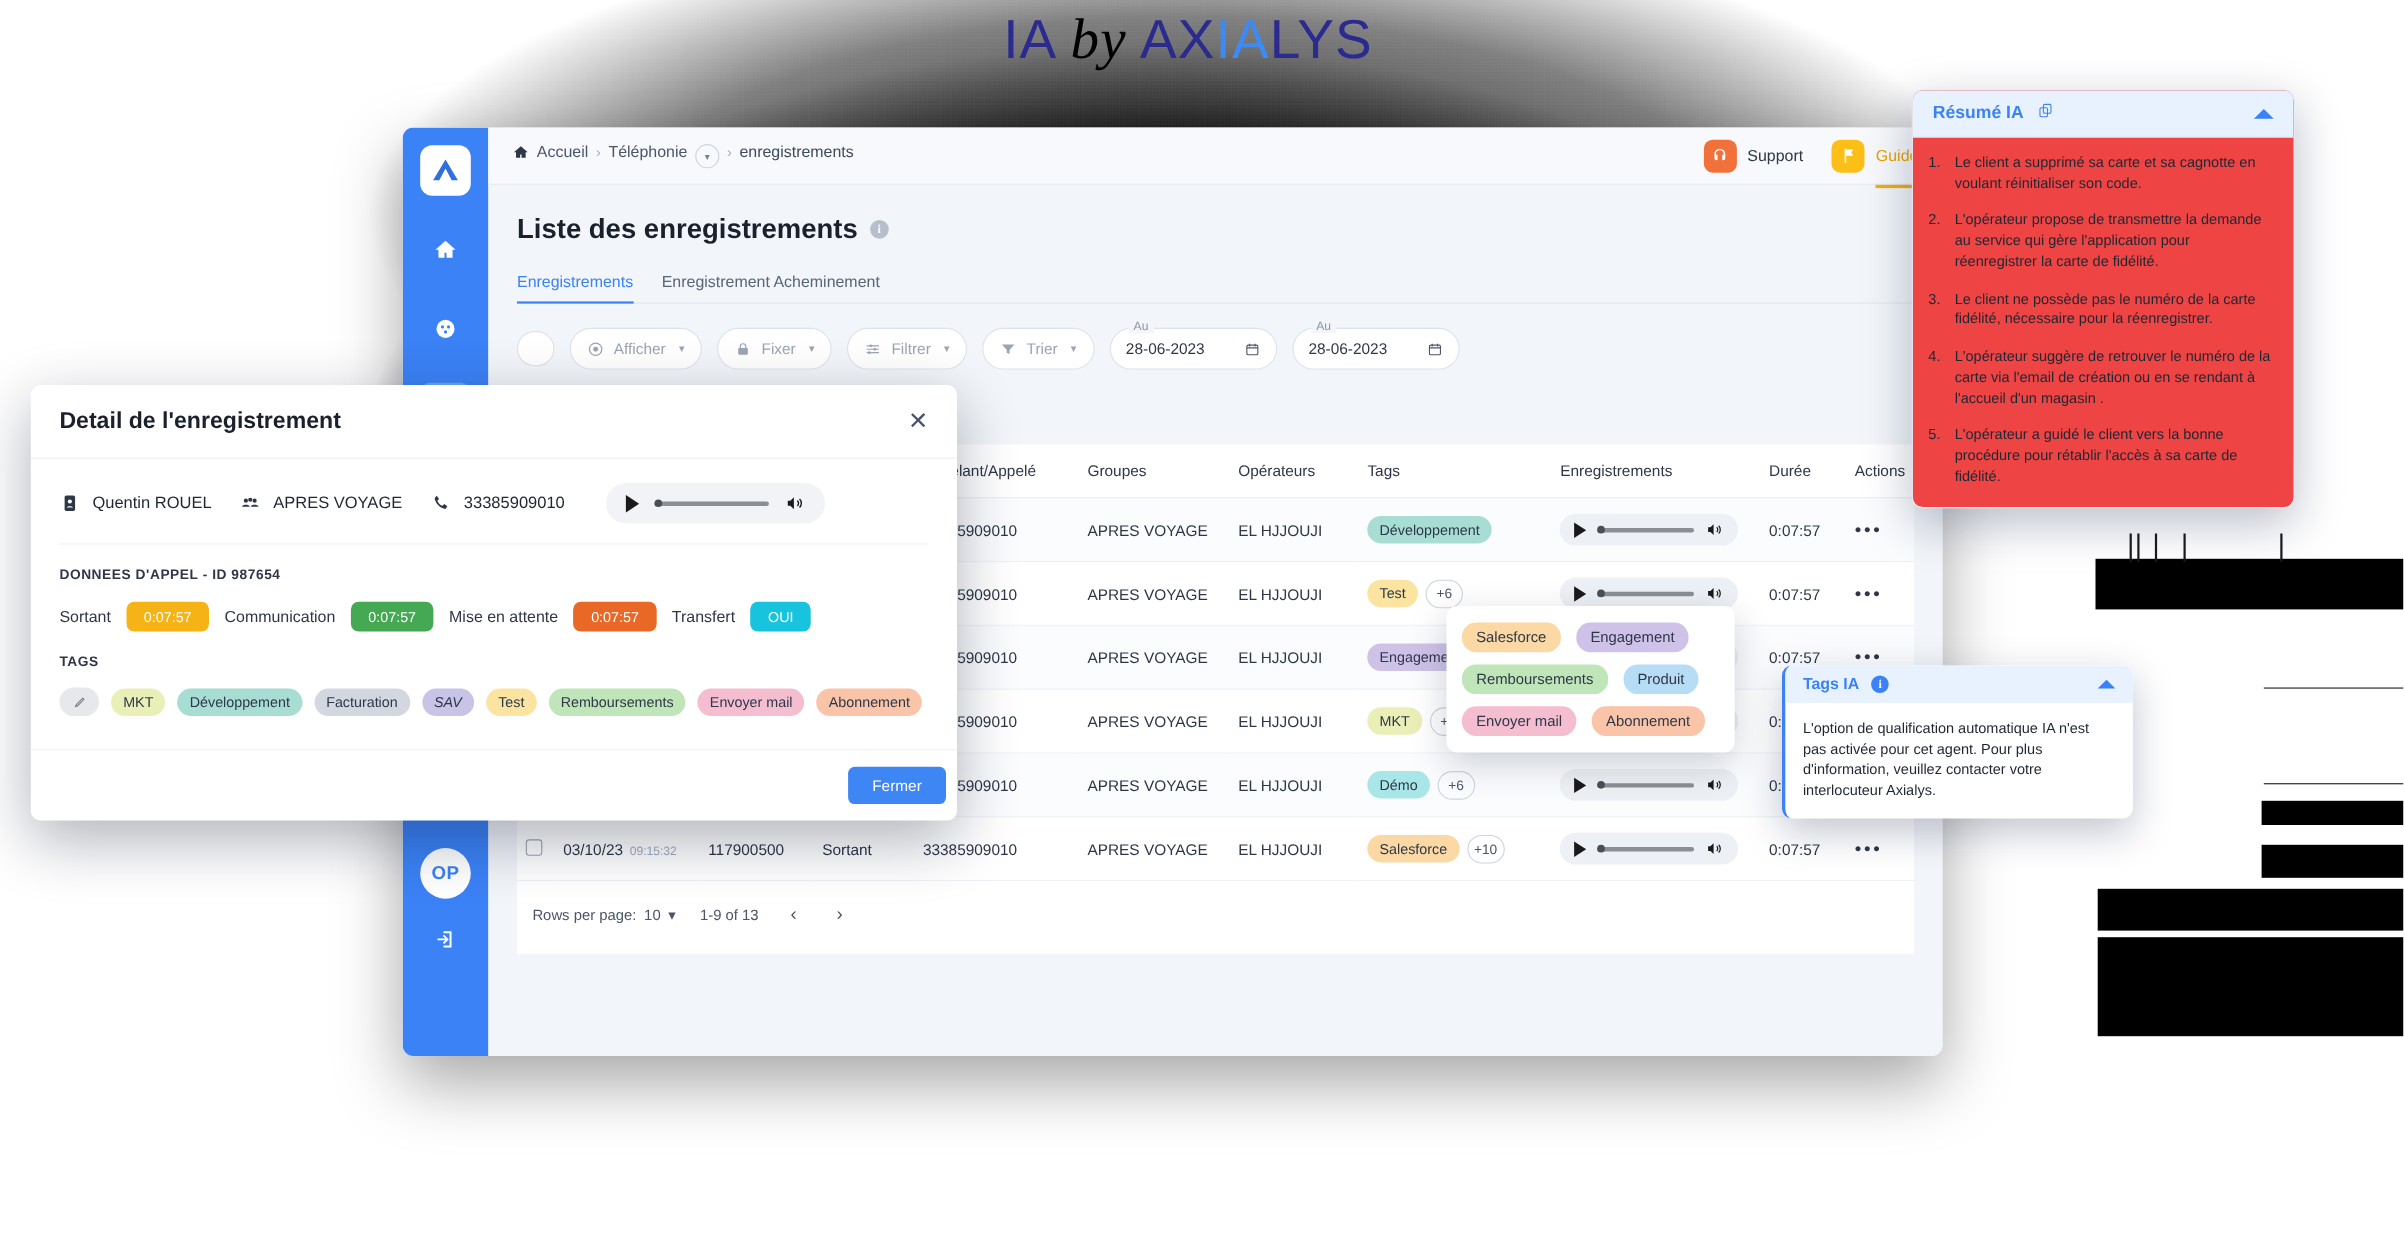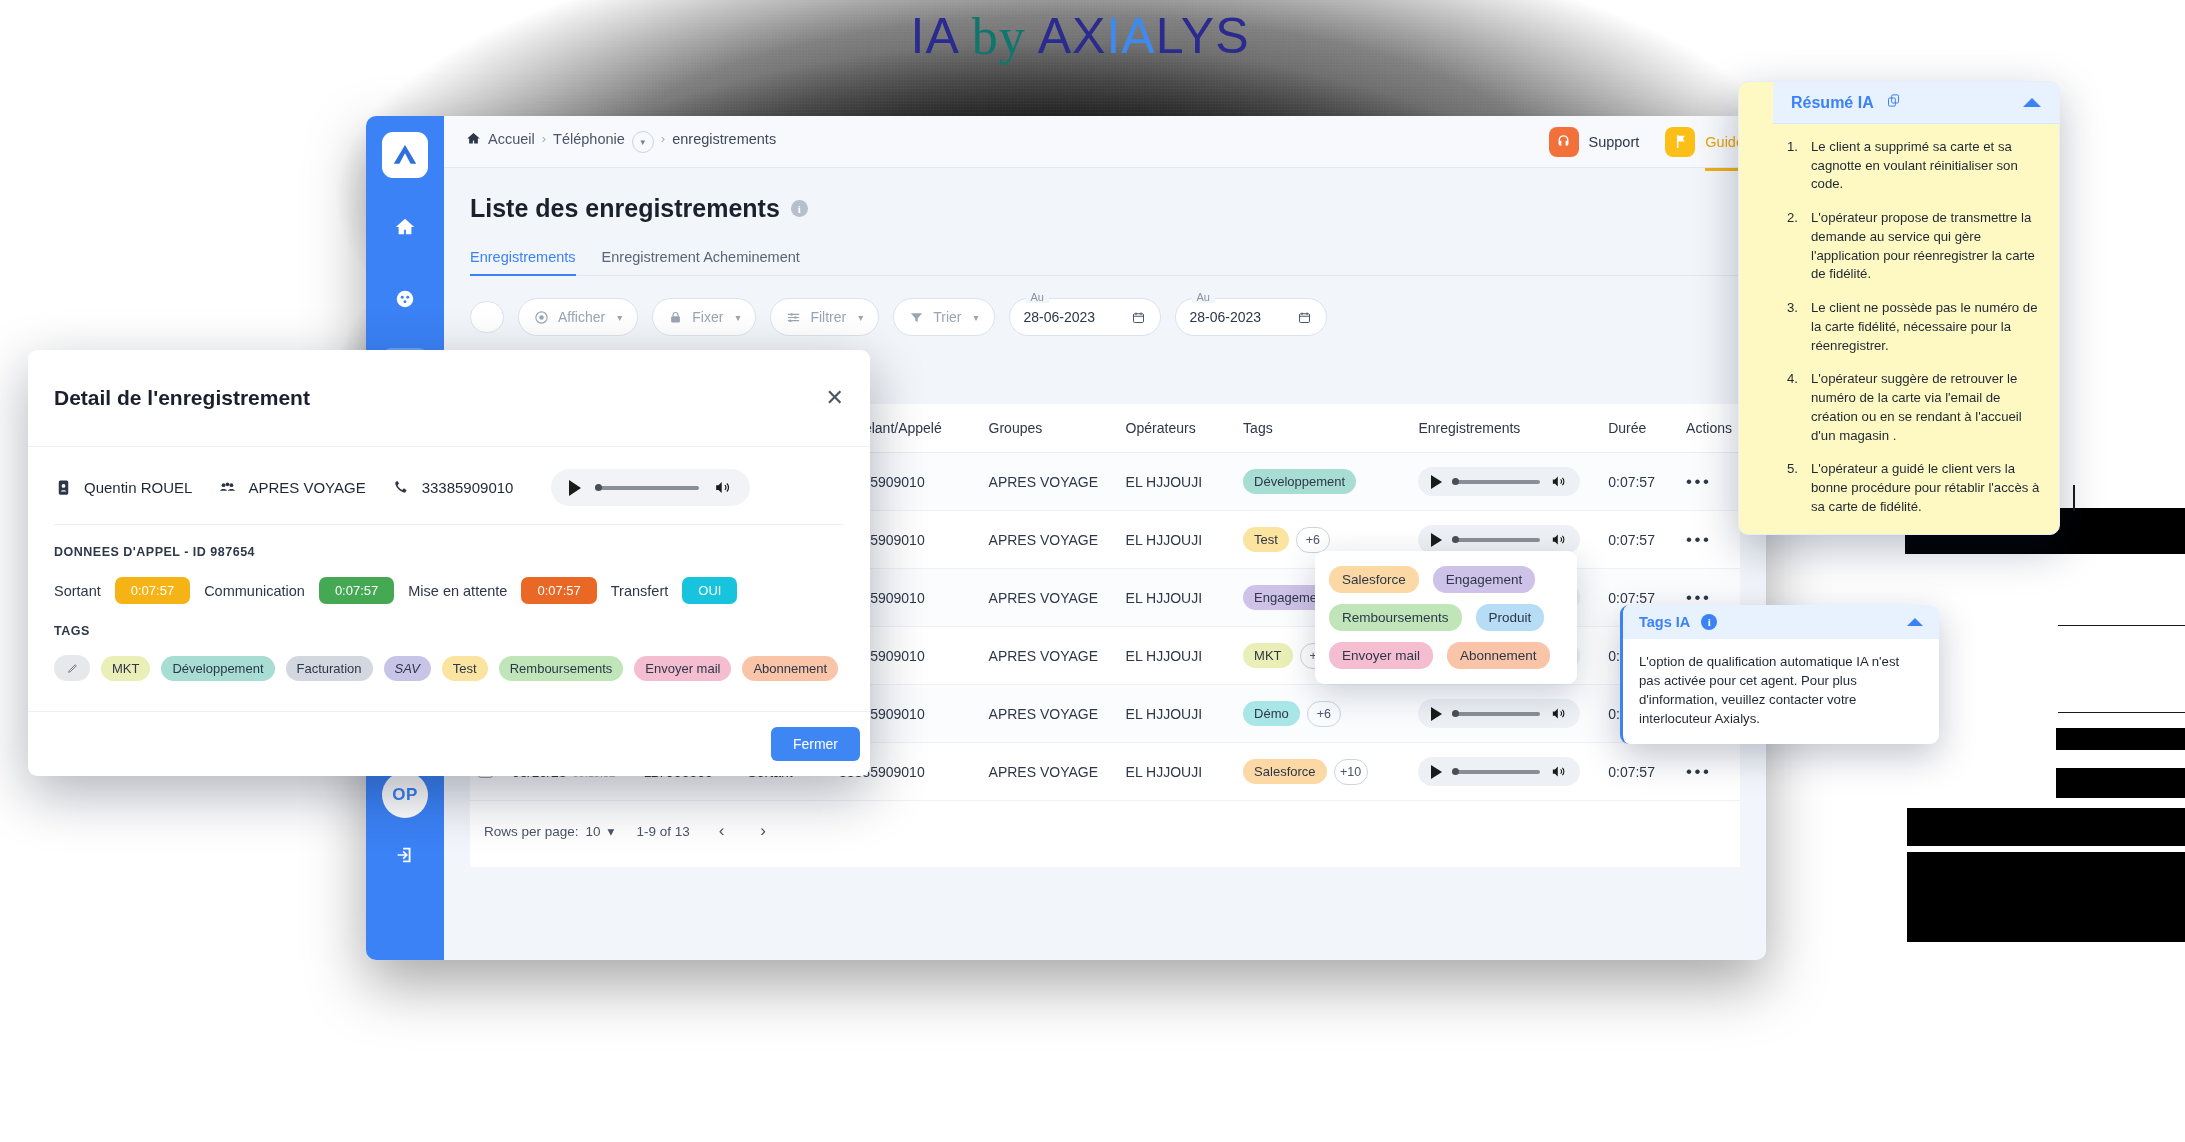--- a/index.html
+++ b/index.html
@@ -29,21 +29,21 @@
   .band { position:absolute; background:#000; }
   .thinline { position:absolute; background:#1a1a1a; }
 
   
   .hero {
     position: absolute; left: 700px; top: -4px; width: 760px; height: 80px;
     display: flex; align-items: center; justify-content: center;
     letter-spacing: 1px; user-select:none;
   }
   .hero .w { font-size: 50px; font-weight: 400; color: #2a2a8f; font-family: "Liberation Sans", sans-serif; }
-  .hero .by { font-size: 52px; font-family: "Liberation Serif", serif; color:#0f766e; margin: 0 12px; }
+  .hero .by { font-size: 52px; font-style: italic; font-family: "Liberation Serif", serif; color:#000000; margin: 0 12px; }
   .hero .accent { color: #3d8bf2; }
 
   
   .app {
     position:absolute; left:366px; top:116px; width:1400px; height:844px;
     background:#f2f5f9; border-radius:10px; overflow:hidden;
     box-shadow: 0 24px 60px rgba(0,0,0,.35);
   }
   .sidebar{
     position:absolute; left:0; top:0; width:78px; height:100%;
@@ -147,23 +147,23 @@
   
   .tagpop{
     position:absolute; left:1315px; top:551px; width:262px; background:#fff;
     border-radius:9px; box-shadow:0 10px 34px rgba(15,30,60,.20); padding:15px 14px;
     display:flex; flex-wrap:wrap; gap:11px 14px;
   }
   .tagpop .tag{font-size:13.5px;padding:6px 13px;}
 
   
   .ia-panel{
-    position:absolute; left:1738px; top:81px; width:322px;
-    background:#fef9c3; border-radius:10px; box-shadow:0 14px 44px rgba(10,25,60,.28);
-    border:1px solid #e7eefb; overflow:hidden;padding-left:34px;
+    position:absolute; left:1738px; top:81px; width:348px;
+    background:#ef4444; border-radius:10px; box-shadow:0 14px 44px rgba(10,25,60,.28);
+    border:1px solid #e7eefb; overflow:hidden;
   }
   .ia-head{
     background:#e8f1fe; display:flex; align-items:center; gap:12px;
     padding:11px 18px; border-bottom:1px solid #dbe8fb;
   }
   .ia-head .ttl{ color:#3b82f6; font-size:16px; font-weight:700;}
   .ia-head .copy svg{width:15px;height:15px;fill:none;stroke:#3b82f6;stroke-width:1.6;}
   .ia-head .tri{ margin-left:auto; width:0;height:0;border-left:9px solid transparent;border-right:9px solid transparent;border-bottom:9px solid #3b82f6;}
   .ia-body{ padding:14px 18px 16px 14px;}
   .ia-body ol{ list-style:none; counter-reset:s;}
@@ -185,21 +185,21 @@
   .i-badge{width:16px;height:16px;border-radius:50%;background:#3b82f6;color:#fff;font-size:11px;font-weight:700;
            display:flex;align-items:center;justify-content:center;font-family:"Liberation Serif",serif;}
   .tagsia-head .tri{margin-left:auto;width:0;height:0;border-left:8px solid transparent;border-right:8px solid transparent;border-bottom:8px solid #3b82f6;}
   .tagsia-body{ padding:13px 16px 15px; font-size:13.2px; line-height:1.45; color:#1f2733;}
 
   
   .modal{
     position:absolute; left:28px; top:350px; width:842px;
     background:#fff; border-radius:9px; box-shadow:0 18px 55px rgba(10,20,45,.32);
   }
-  .m-head{ display:flex;align-items:center; padding:36px 26px; border-bottom:1px solid #edf1f6;}
+  .m-head{ display:flex;align-items:center; padding:21px 26px; border-bottom:1px solid #edf1f6;}
   .m-head .t{ font-size:21px; font-weight:700; color:#1a202c;}
   .m-head .x{ margin-left:auto; font-size:22px; color:#4a5568; line-height:1;}
   .m-body{ padding:22px 26px 10px;}
   .m-row1{ display:flex; align-items:center; gap:26px; padding-bottom:18px; border-bottom:1px solid #edf1f6;}
   .m-item{ display:flex; align-items:center; gap:11px; font-size:15px; color:#1f2733;}
   .m-item svg{width:19px;height:19px;fill:#2d3748;}
   .m-player{ margin-left:12px; background:#f1f3f6; border-radius:19px; padding:9px 18px; display:flex;align-items:center;gap:14px;}
   .m-player .play{width:0;height:0;border-left:12px solid #1a1a1a;border-top:8px solid transparent;border-bottom:8px solid transparent;}
   .m-player .bar{width:104px;height:4px;background:#8a8f96;border-radius:2px;position:relative;}
   .m-player .bar::before{content:"";position:absolute;left:0;top:-1.5px;width:7px;height:7px;border-radius:50%;background:#4a4f56;}

